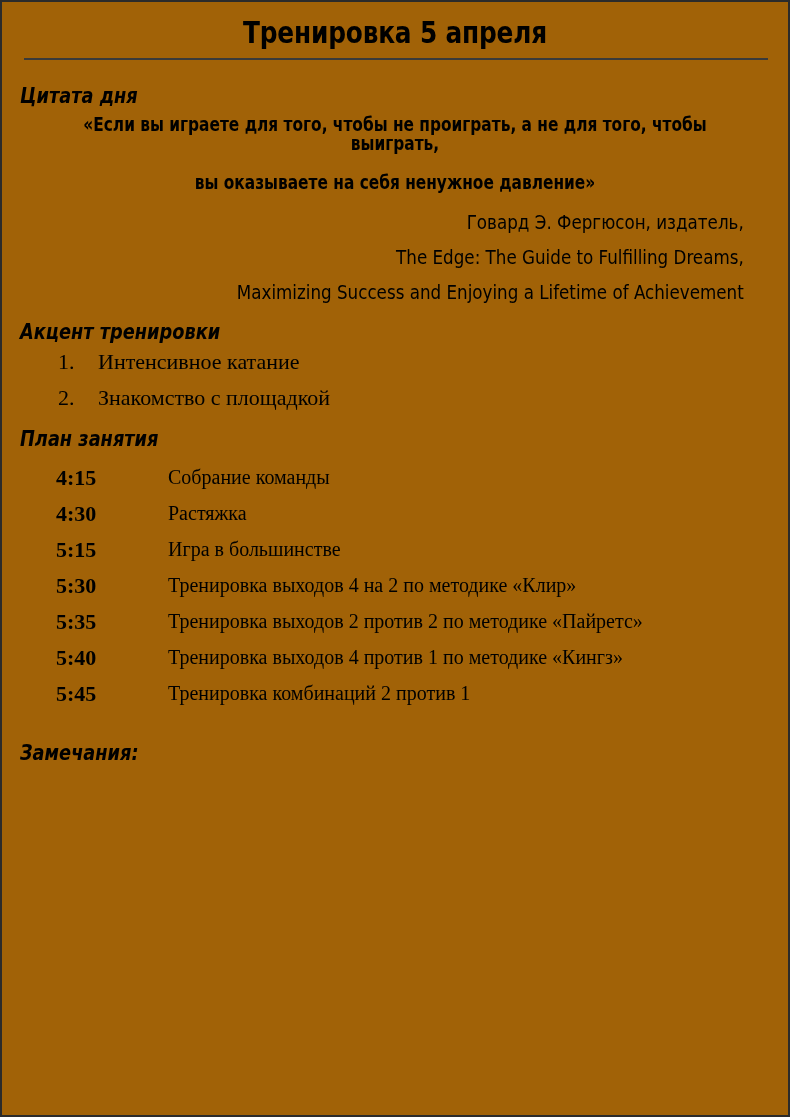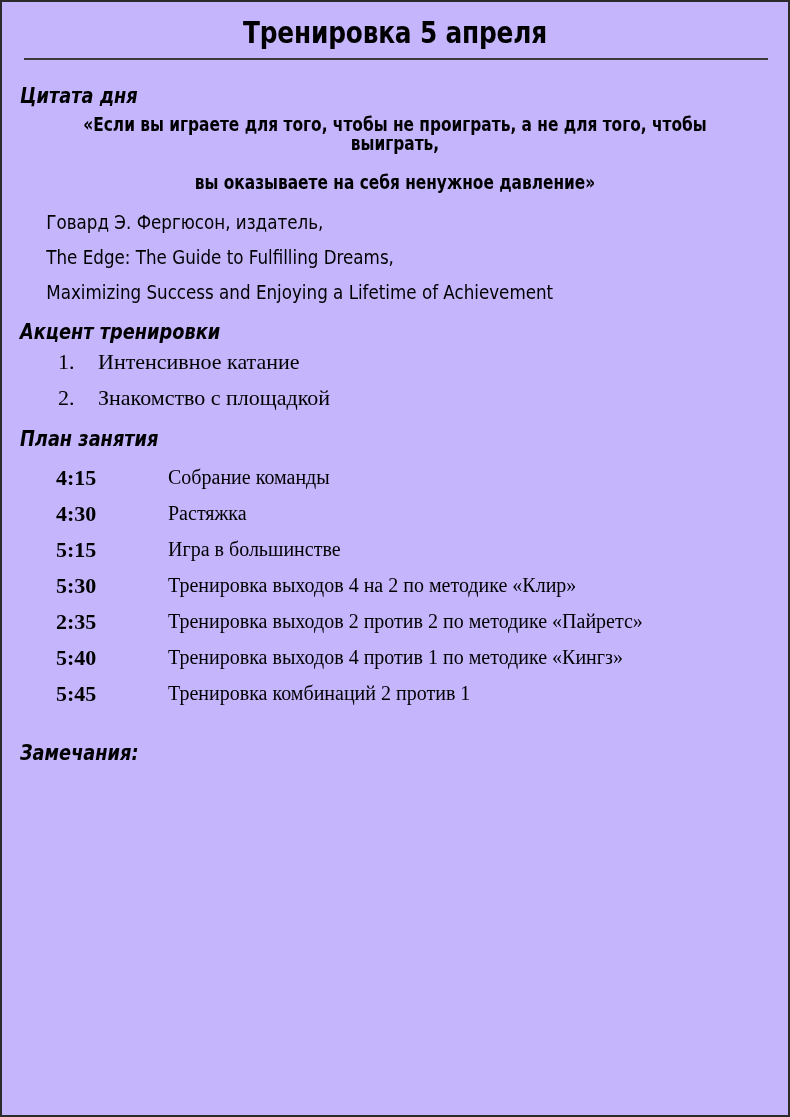--- a/index.html
+++ b/index.html
@@ -14,21 +14,21 @@
     color: #000000;
     overflow: hidden;
   }
 
   .page {
     position: relative;
     box-sizing: border-box;
     width: 790px;
     height: 1117px;
     border: 2px solid #2b2b2b;
-    background: #c4b5fd;
+    background: #a16207;
     padding: 0;
   }
 
   .inner {
     position: relative;
     box-sizing: border-box;
     height: 100%;
     padding: 0 18px 0 18px;
   }
 
@@ -79,21 +79,21 @@
     font-family: "DejaVu Sans Condensed", "Liberation Sans", sans-serif;
     font-weight: bold;
     font-size: 19px;
     line-height: 1.0;
     margin-bottom: 20px;
     transform: scaleX(0.90);
     transform-origin: center center;
   }
 
   .attrib-lines {
-    text-align: left;
+    text-align: right;
   }
   .attrib-line {
     font-family: "DejaVu Sans Condensed", "Liberation Sans", sans-serif;
     font-weight: normal;
     font-size: 20px;
     line-height: 1.0;
     margin-bottom: 15px;
     transform: scaleX(0.93);
     transform-origin: center center;
   }
@@ -199,21 +199,21 @@
         </tr>
         <tr>
           <td class="sched-time">5:15</td>
           <td class="sched-desc">Игра в большинстве</td>
         </tr>
         <tr>
           <td class="sched-time">5:30</td>
           <td class="sched-desc">Тренировка выходов 4 на 2 по методике «Клир»</td>
         </tr>
         <tr>
-          <td class="sched-time">2:35</td>
+          <td class="sched-time">5:35</td>
           <td class="sched-desc">Тренировка выходов 2 против 2 по методике «Пайретс»</td>
         </tr>
         <tr>
           <td class="sched-time">5:40</td>
           <td class="sched-desc">Тренировка выходов 4 против 1 по методике «Кингз»</td>
         </tr>
         <tr>
           <td class="sched-time">5:45</td>
           <td class="sched-desc">Тренировка комбинаций 2 против 1</td>
         </tr>

